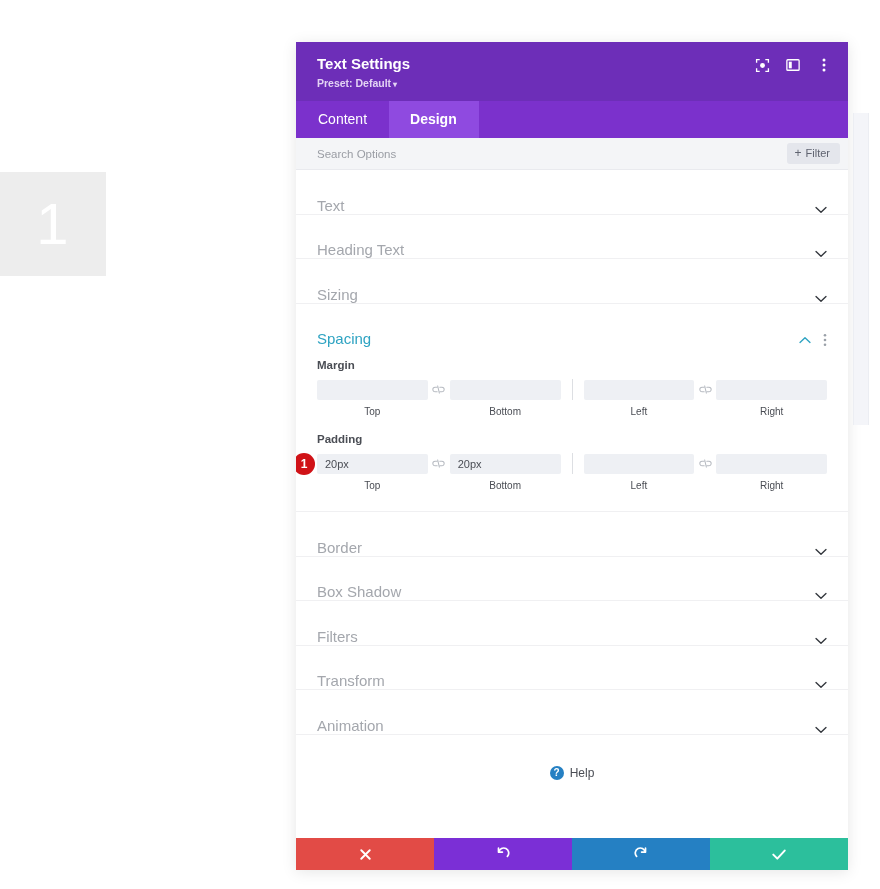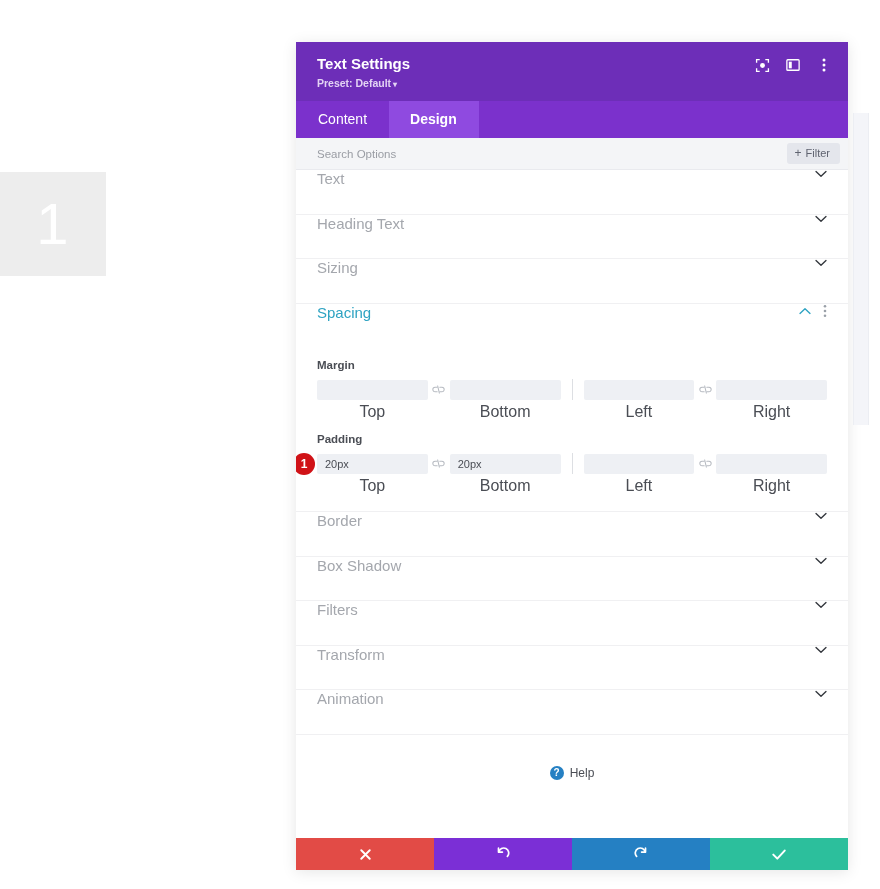--- a/index.html
+++ b/index.html
@@ -148,21 +148,21 @@
     flex: 1 1 auto;
     overflow: hidden;
     background: #ffffff;
     position: relative;
   }
 
   
   .toggle-row {
     height: 43.5px;
     display: flex;
-    align-items: flex-start;
+    align-items: flex-end;
     justify-content: space-between;
     padding: 0 21px;
     border-bottom: 1px solid #f0f0f2;
     cursor: pointer;
   }
   .toggle-row .label {
     font-size: 15px;
     color: #a4a7ad;
     font-weight: 400;
   }
@@ -229,21 +229,21 @@
     cursor: pointer;
   }
   .range-captions {
     display: flex;
     margin-top: 4px;
   }
   .cap-half { display: flex; flex: 1 1 0; }
   .cap {
     flex: 1 1 0;
     text-align: center;
-    font-size: 16px;
+    font-size: 10px;
     color: #4a4d54;
     line-height: 15px;
   }
   .cap-spacer { width: 22px; flex: 0 0 22px; }
   .cap-divider { width: 23px; flex: 0 0 23px; }
 
   
   .step-badge {
     position: absolute;
     left: -24px;

